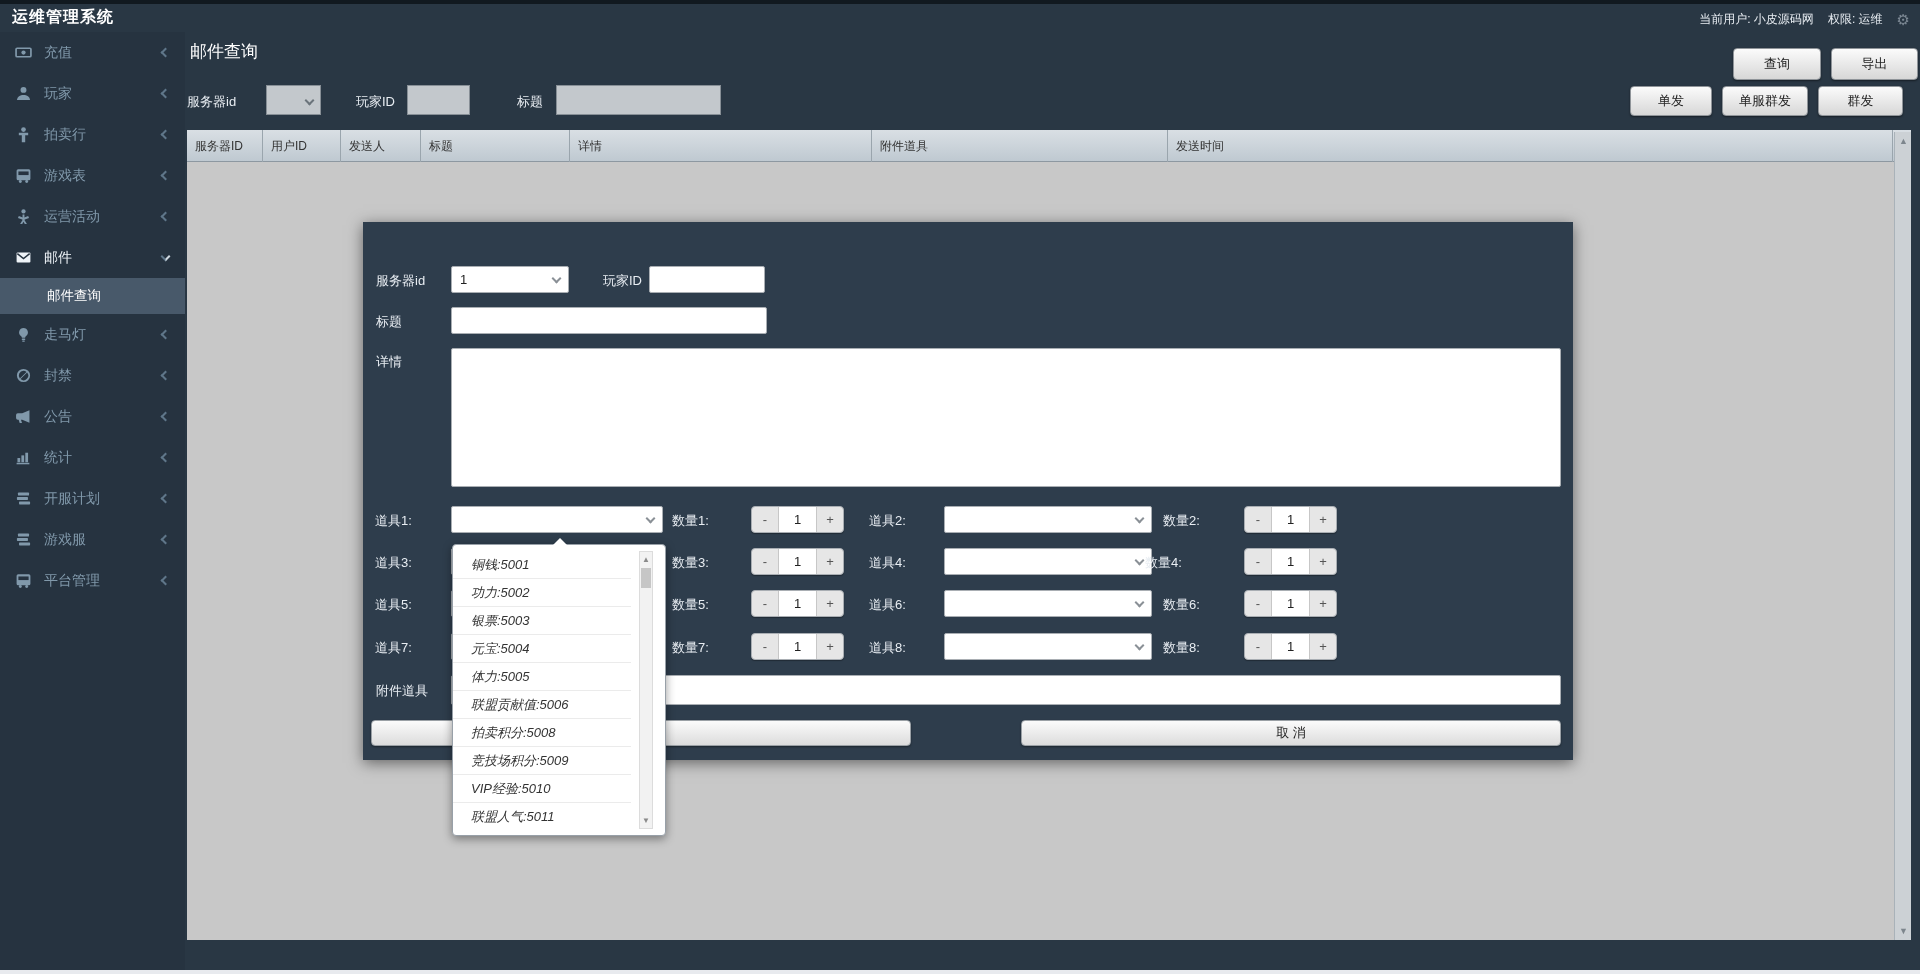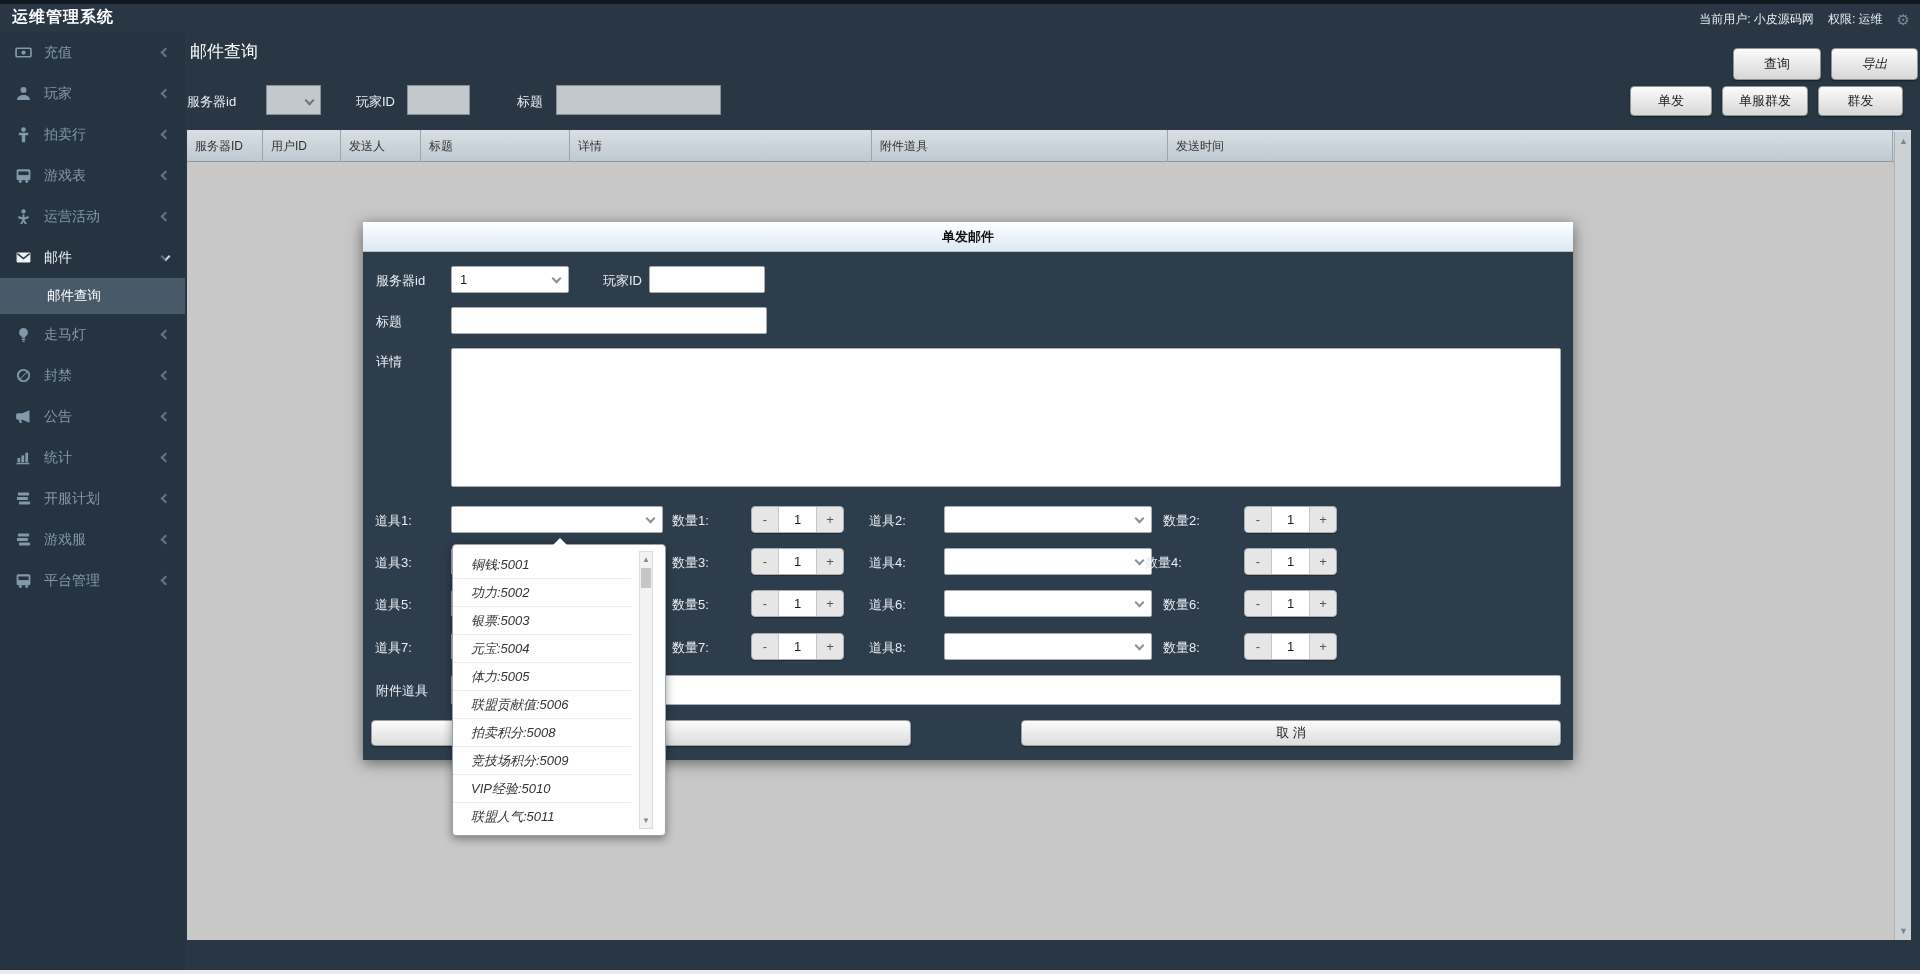--- a/index.html
+++ b/index.html
@@ -228,21 +228,21 @@
           </svg>
         </span>
         <span class="lbl">平台管理</span>
         <span class="chev"></span>
       </div>
     </div>
 
   <div class="page-title">邮件查询</div>
 
   <div class="btn" style="left:1733px;top:48px;width:88px;">查询</div>
-  <div class="btn" style="left:1831px;top:48px;width:87px;font-style:italic;">导出</div>
+  <div class="btn" style="left:1831px;top:48px;width:87px;">导出</div>
   <div class="btn small" style="left:1630px;top:86px;width:82px;">单发</div>
   <div class="btn small" style="left:1722px;top:86px;width:86px;">单服群发</div>
   <div class="btn small" style="left:1818px;top:86px;width:85px;">群发</div>
 
   <div class="flabel" style="left:187px;top:93px;">服务器id</div>
   <div class="gsel" style="left:266px;top:85px;width:55px;">
     <span></span>
     <span class="sarrow"></span>
   </div>
   <div class="flabel" style="left:356px;top:93px;">玩家ID</div>
@@ -260,21 +260,20 @@
       <div class="th" style="width: 725px;">发送时间</div>
       <div class="th" style="width: 18px;"></div>
     </div>
   <div class="tbody"></div>
   <div class="vscroll">
     <span class="arr" style="top:4px;">▲</span>
     <span class="arr" style="bottom:4px;">▼</span>
   </div>
 
   <div class="modal">
-    <div class="modal-head">单发邮件</div>
 
     <div class="mlabel" style="left:13px;top:50px;">服务器id</div>
     <div class="wsel" style="left:88px;top:44px;width:118px;">
       <span class="val">1</span>
       <span class="sarrow"></span>
     </div>
     <div class="mlabel" style="left:240px;top:50px;">玩家ID</div>
     <input class="winput" style="left: 286px; top: 44px; width: 116px;" value="">
 
     <div class="mlabel" style="left:13px;top:91px;">标题</div>

